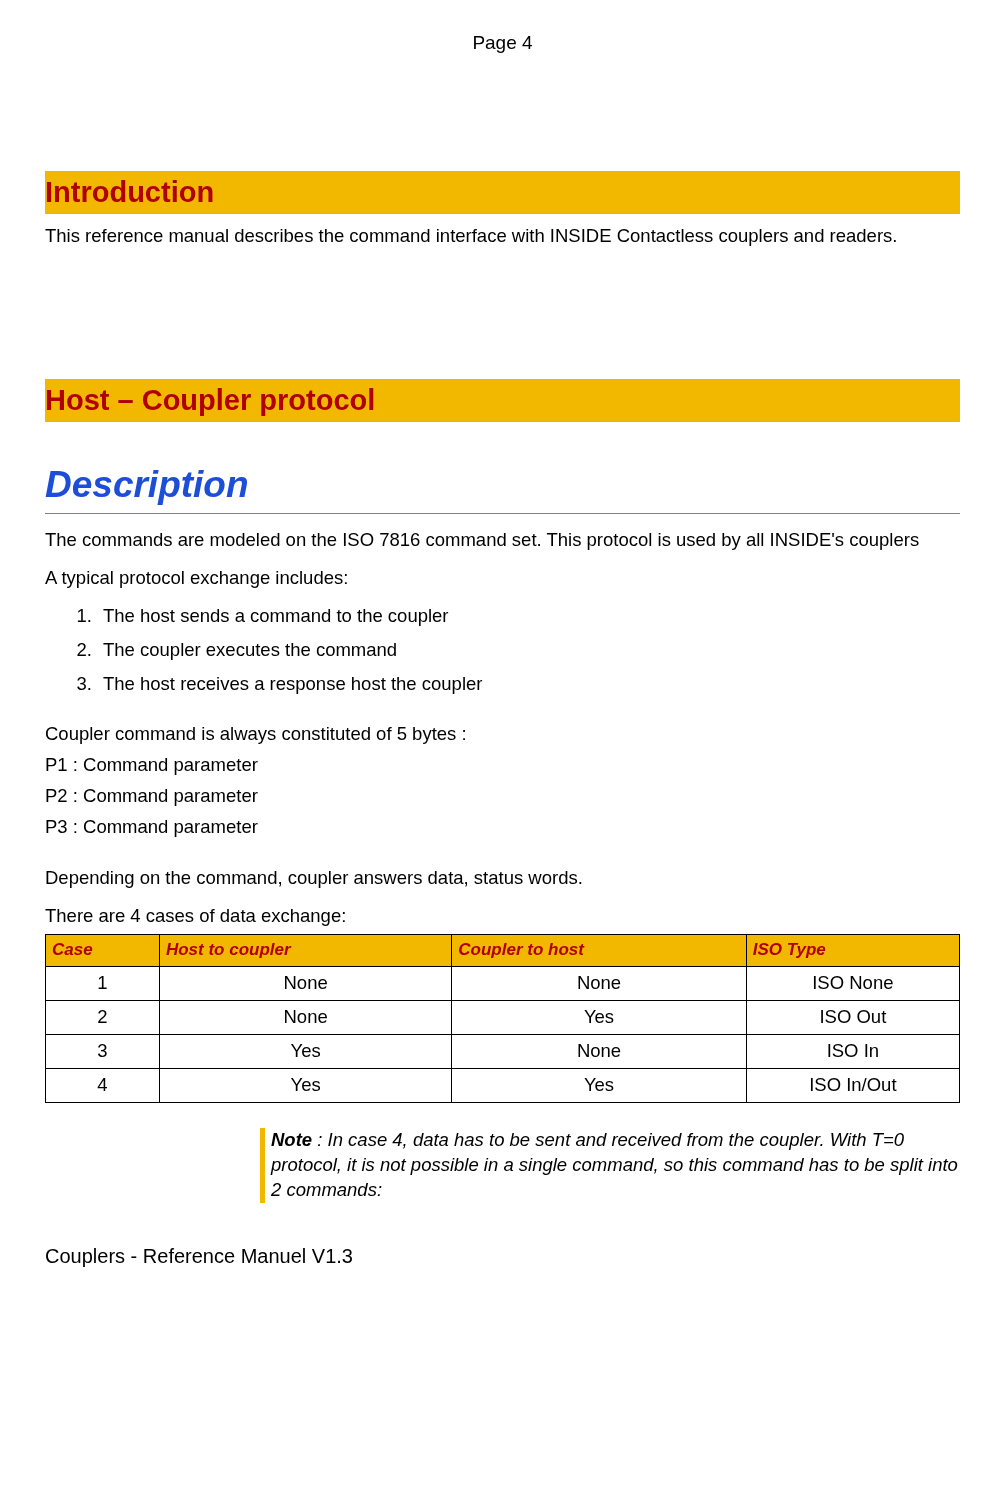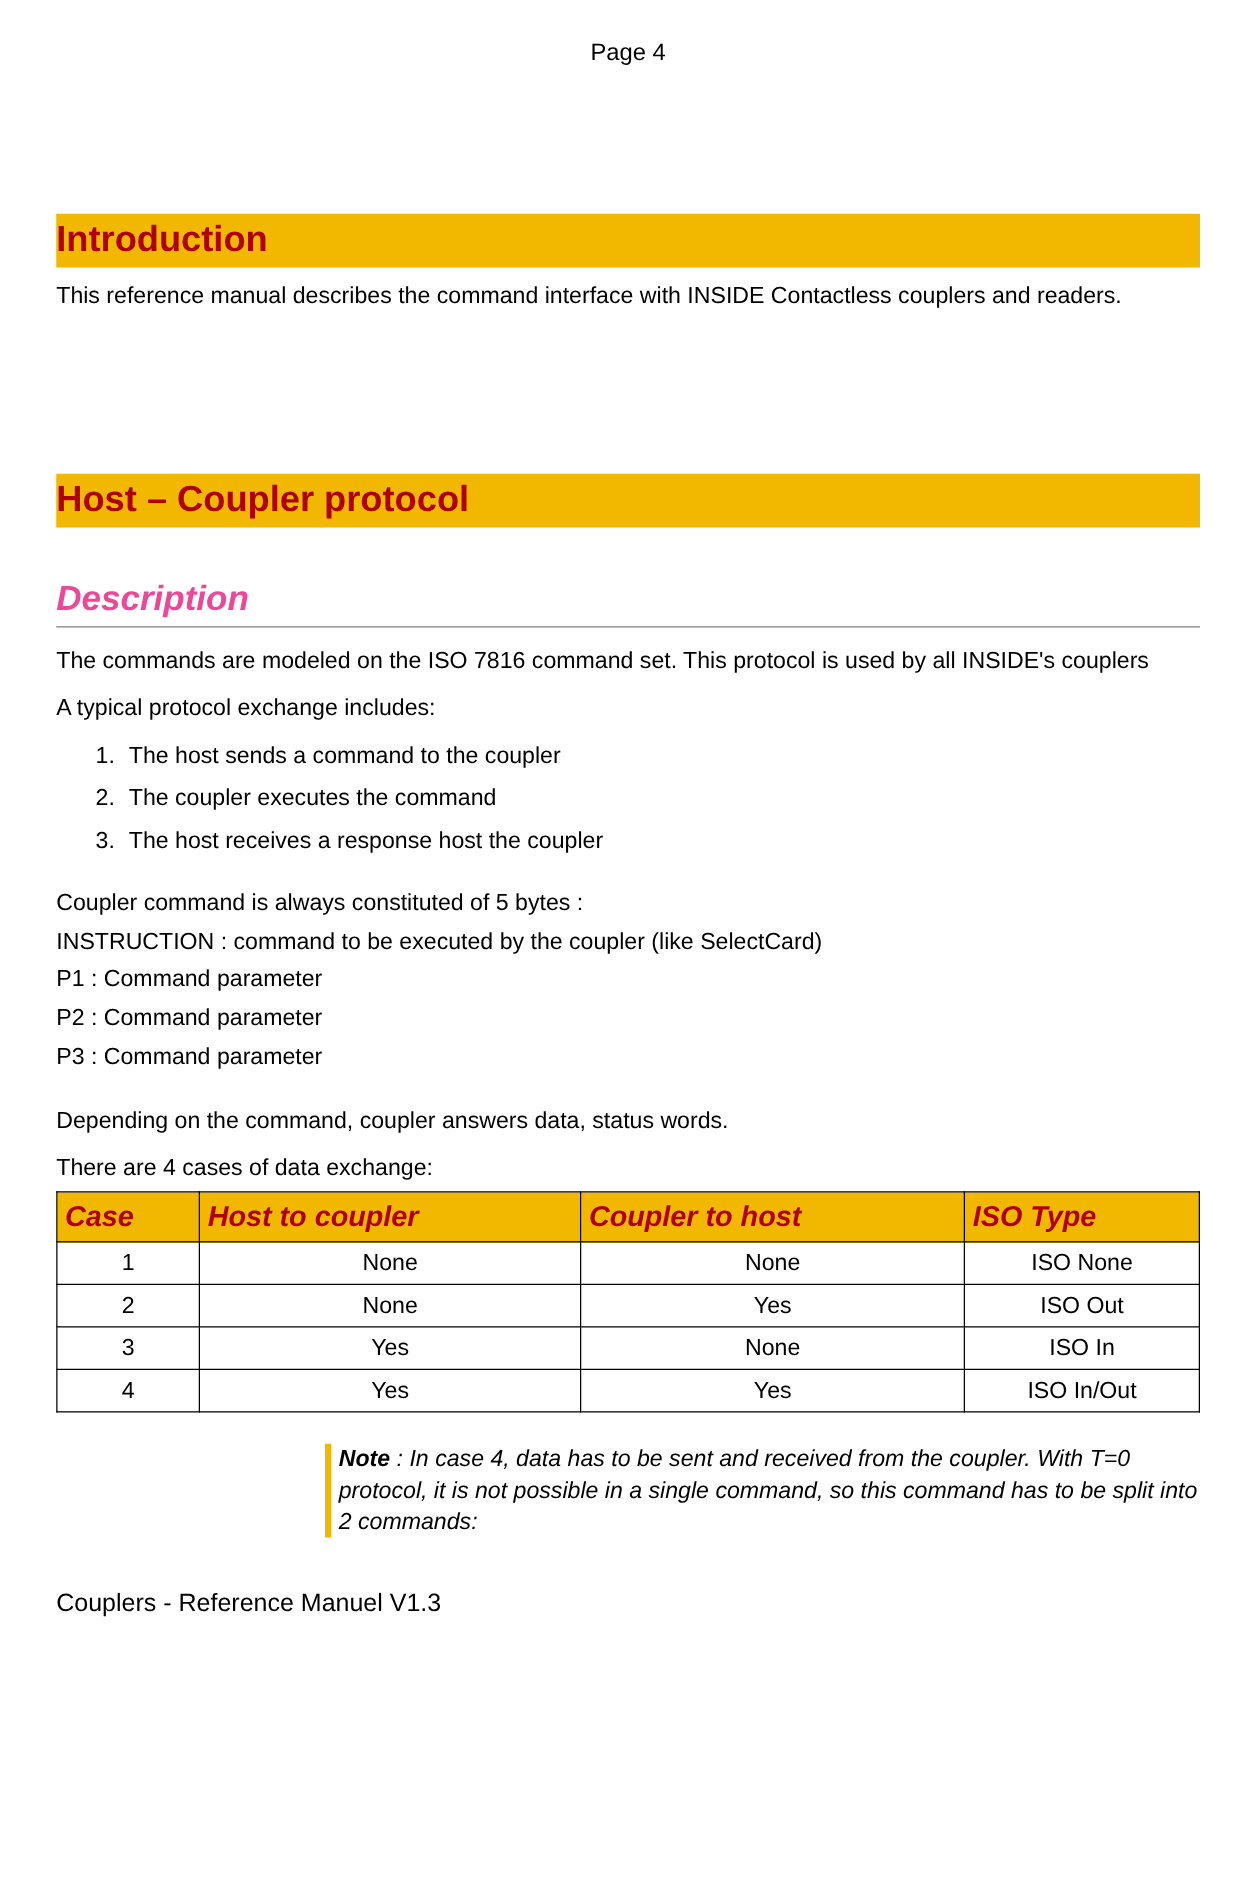--- a/index.html
+++ b/index.html
@@ -29,22 +29,22 @@
     .h1-bar h1 {
       color: #b00000;
       font-size: 29px;
       font-weight: bold;
       padding-left: 0;
     }
     .intro-text {
       margin-bottom: 130px;
     }
     .h2-sub {
-      color: #ec4899;
-      font-size: 28px;
+      color: #1d4ed8;
+      font-size: 37px;
       font-weight: bold;
       font-style: italic;
       border-bottom: 1px solid #808080;
       padding-bottom: 3px;
       margin-top: 38px;
       margin-bottom: 14px;
     }
     .para {
       margin-bottom: 13px;
     }
@@ -70,21 +70,21 @@
       margin-bottom: 25px;
     }
     table.cases th {
       background: #f2b800;
       color: #b00000;
       font-style: italic;
       font-weight: bold;
       text-align: left;
       padding: 4px 6px;
       border: 1px solid #000;
-      font-size: 23px;
+      font-size: 17px;
     }
     table.cases td {
       text-align: center;
       padding: 4px 6px;
       border: 1px solid #000;
       font-size: 18.5px;
     }
     .note-block {
       margin-left: 215px;
       border-left: 5px solid #f2b800;
@@ -119,21 +119,20 @@
 <p class="para">A typical protocol exchange includes:</p>
 
 <ol class="steps">
   <li>The host sends a command to the coupler</li>
   <li>The coupler executes the command</li>
   <li>The host receives a response host the coupler</li>
 </ol>
 
 <div class="lines-block">
   <p>Coupler command is always constituted of 5 bytes :</p>
-  <p>INSTRUCTION : command to be executed by the coupler (like SelectCard)</p>
   <p>P1 : Command parameter</p>
   <p>P2 : Command parameter</p>
   <p>P3 : Command parameter</p>
 </div>
 
 <p class="para" style="margin-top:26px;">Depending on the command, coupler answers data, status words.</p>
 <p class="para-combo">There are 4 cases of data exchange:</p>
 
 <table class="cases">
   <thead>

